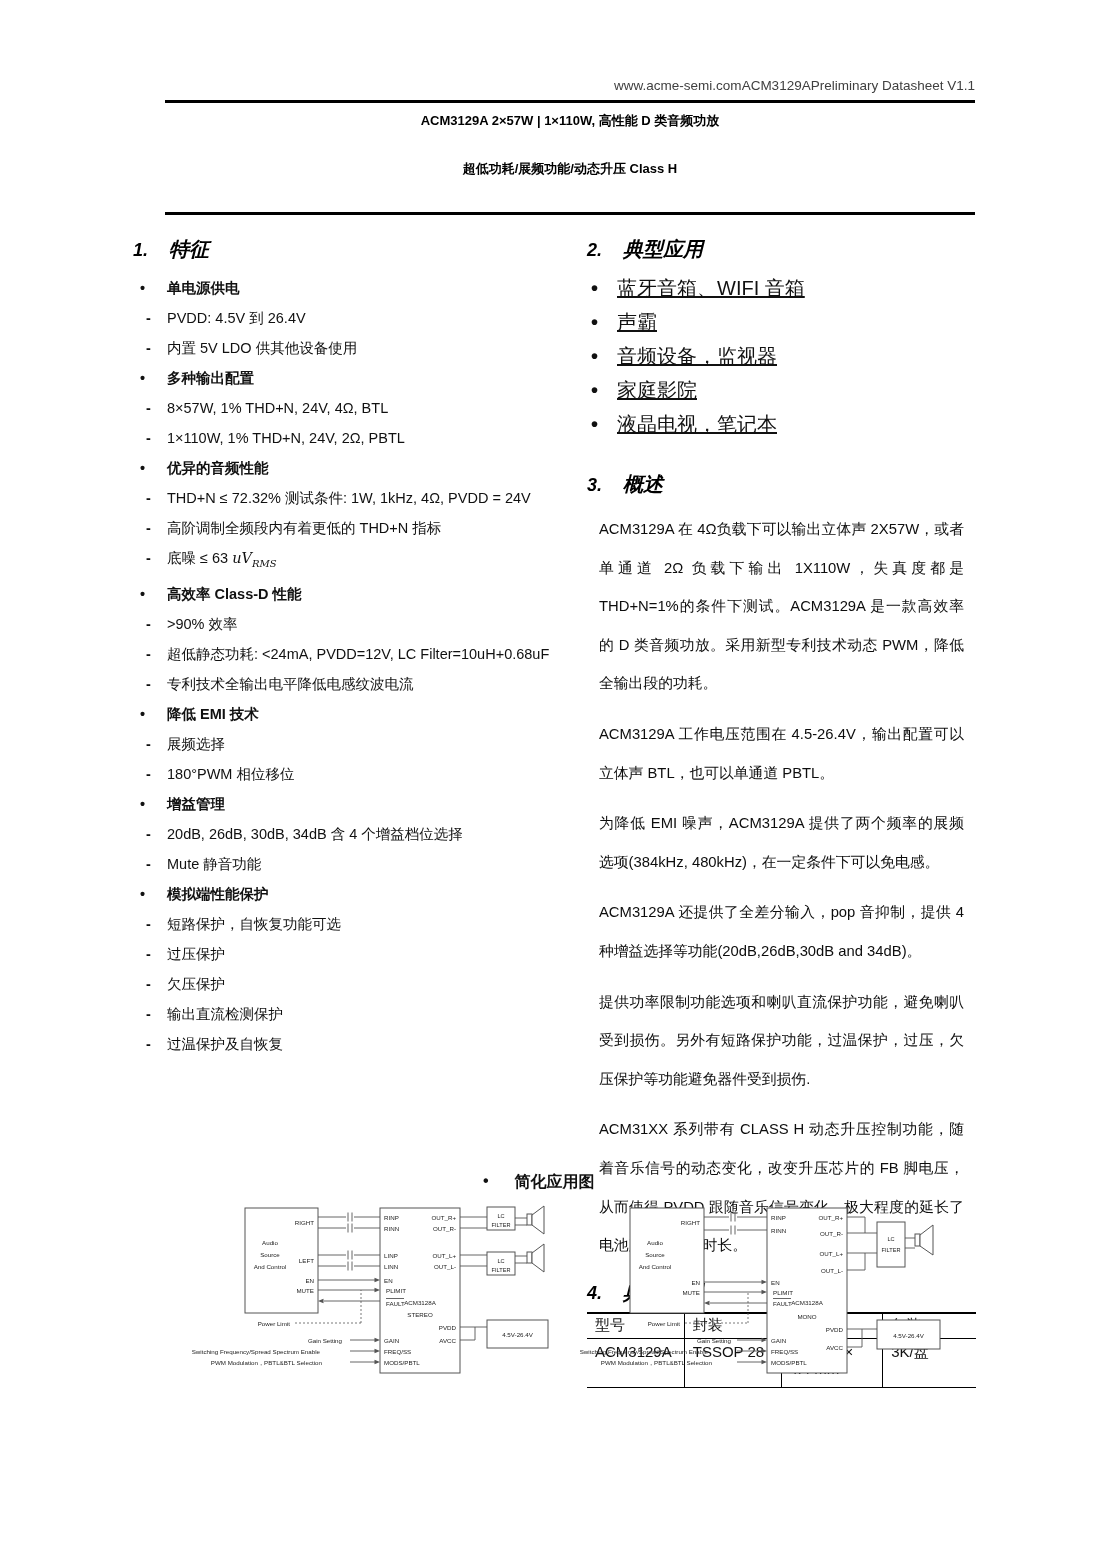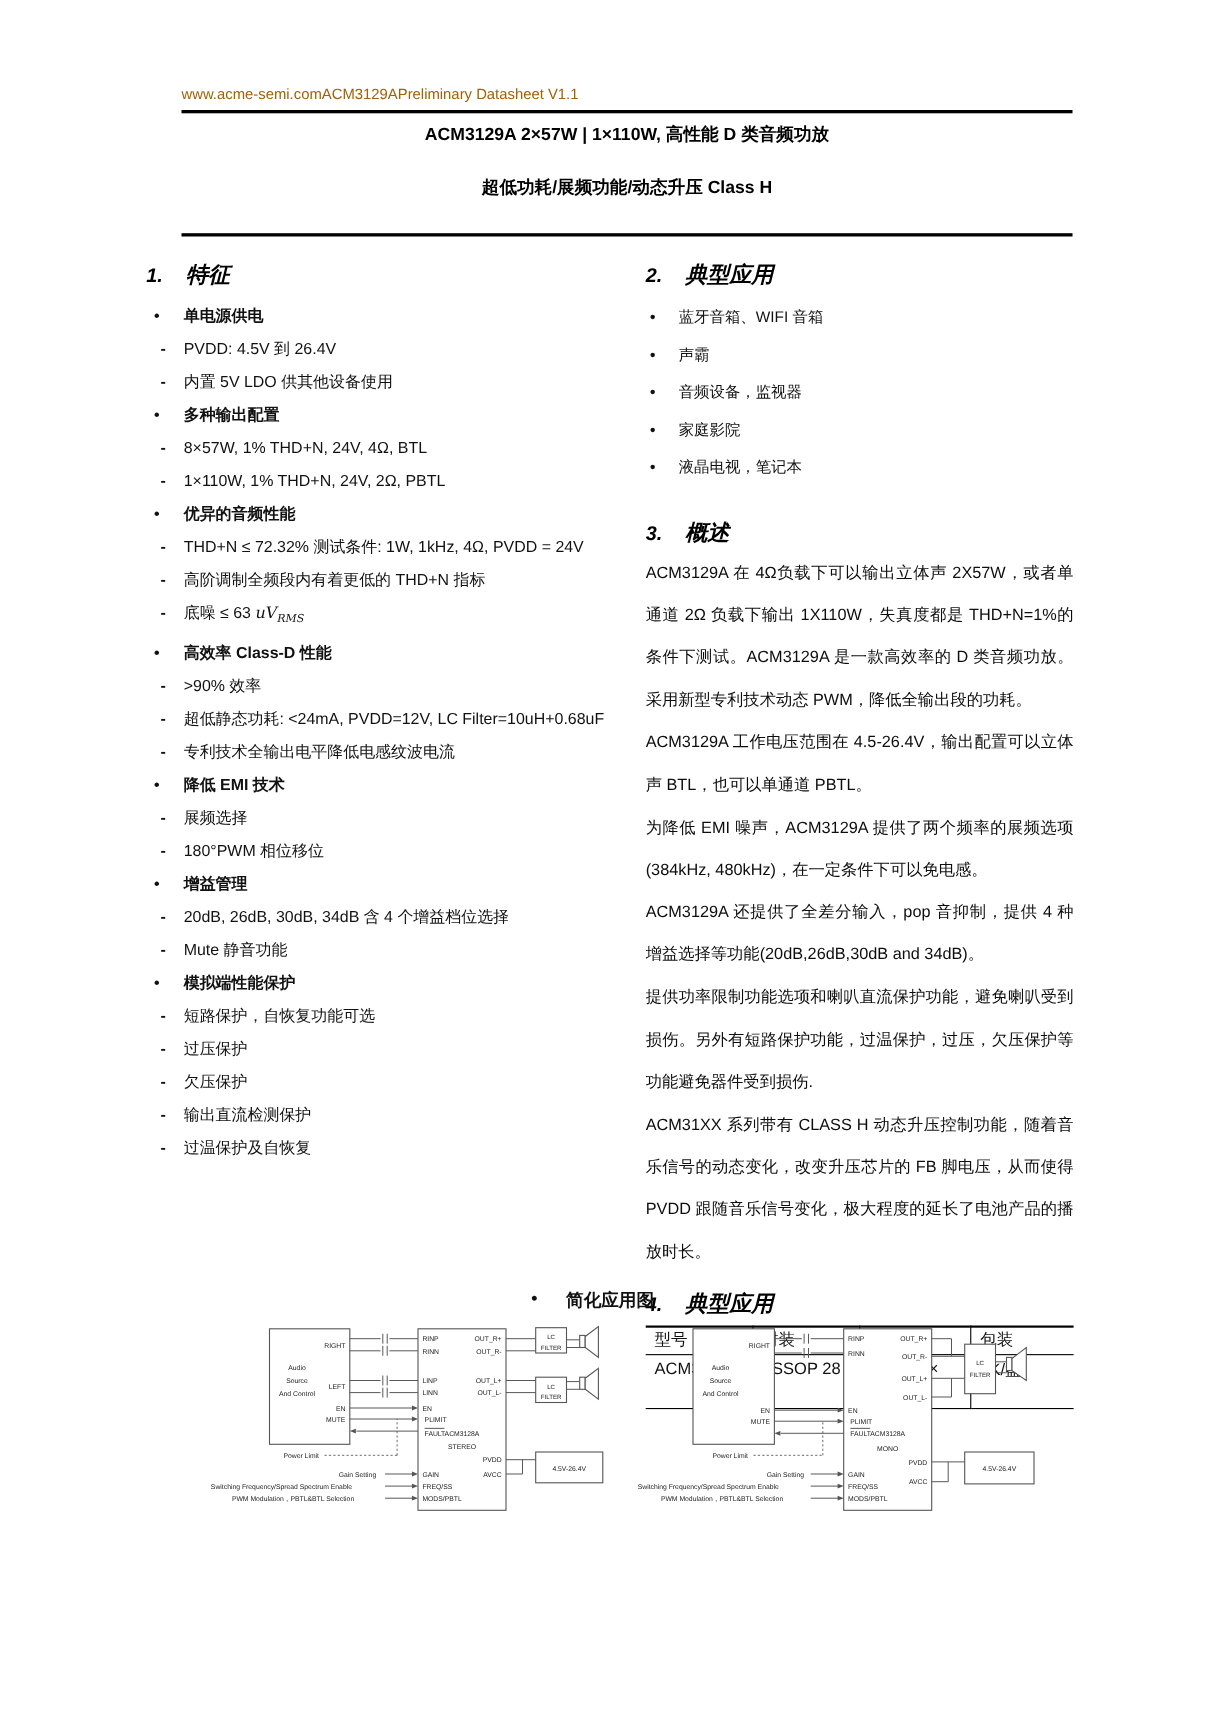--- a/index.html
+++ b/index.html
@@ -1,38 +1,38 @@
 <!DOCTYPE html>
 <html><head>
 <meta charset="utf-8">
 <style>
   html,body{margin:0;padding:0;background:#fff;}
   .page{position:relative;width:1102px;height:1559px;background:#fff;overflow:hidden;
         font-family:"Liberation Sans",sans-serif;color:#111;}
   .hdr{position:absolute;left:165px;top:78px;width:810px;display:flex;
-       justify-content:flex-start;font-size:13.5px;color:#a16207;}
+       justify-content:flex-end;font-size:13.5px;color:#404040;}
   .rule{position:absolute;left:165px;width:810px;height:3px;background:#000;}
   .title{position:absolute;left:165px;width:810px;text-align:center;
-         font-size:16px;font-weight:bold;color:#000;}
+         font-size:13px;font-weight:bold;color:#000;}
   .col{position:absolute;}
   .sec-h{display:flex;align-items:baseline;font-weight:bold;font-style:italic;
          font-size:20px;color:#000;}
   .sec-h .no{width:36px;font-size:18px;}
   ul{list-style:none;margin:0;padding:0;}
   .feat{margin-top:10px;}
   .feat li{position:relative;padding-left:34px;line-height:30px;font-size:14.5px;white-space:nowrap;}
   .feat li.b{font-weight:bold;}
   .feat li.b::before{content:"\2022";position:absolute;left:7px;font-weight:bold;}
   .feat li.d::before{content:"-";position:absolute;left:13px;font-weight:bold;}
   .math{font-style:italic;font-family:"DejaVu Serif",serif;}
   sub.math{font-size:10px;}
   .apps{margin-top:8px;}
-  .apps li{position:relative;padding-left:30px;line-height:34px;font-size:14px;}
+  .apps li{position:relative;padding-left:30px;line-height:34px;font-size:20px;text-decoration:underline;}
   .apps li::before{content:"\2022";position:absolute;left:4px;font-weight:bold;}
-  .ovw p{margin:0;font-size:14.8px;line-height:38.6px;text-align:justify;color:#0d0d0d;}
+  .ovw p{margin:12px;font-size:14.8px;line-height:38.6px;text-align:justify;color:#0d0d0d;}
   .dev-table{width:100%;border-collapse:collapse;margin-top:6px;border-top:2px solid #000;}
   .dev-table th{font-weight:normal;text-align:left;font-size:15px;padding:2px 8px 3px;
                 border-bottom:1px solid #000;}
   .dev-table td{font-size:15px;padding:4px 8px 10px;vertical-align:top;border-bottom:1px solid #000;}
   .dev-table th:not(:last-child),.dev-table td:not(:last-child){border-right:1px solid #000;}
   .dim{font-style:italic;}
   .fig-title{position:absolute;top:1172px;left:483px;font-size:16px;font-weight:bold;display:flex;}
   .fig-title::before{content:"\2022";margin-right:26px;}
   svg text{font-family:"Liberation Sans",sans-serif;font-size:6.2px;fill:#222;}
   svg .sm{font-size:5.6px;}

